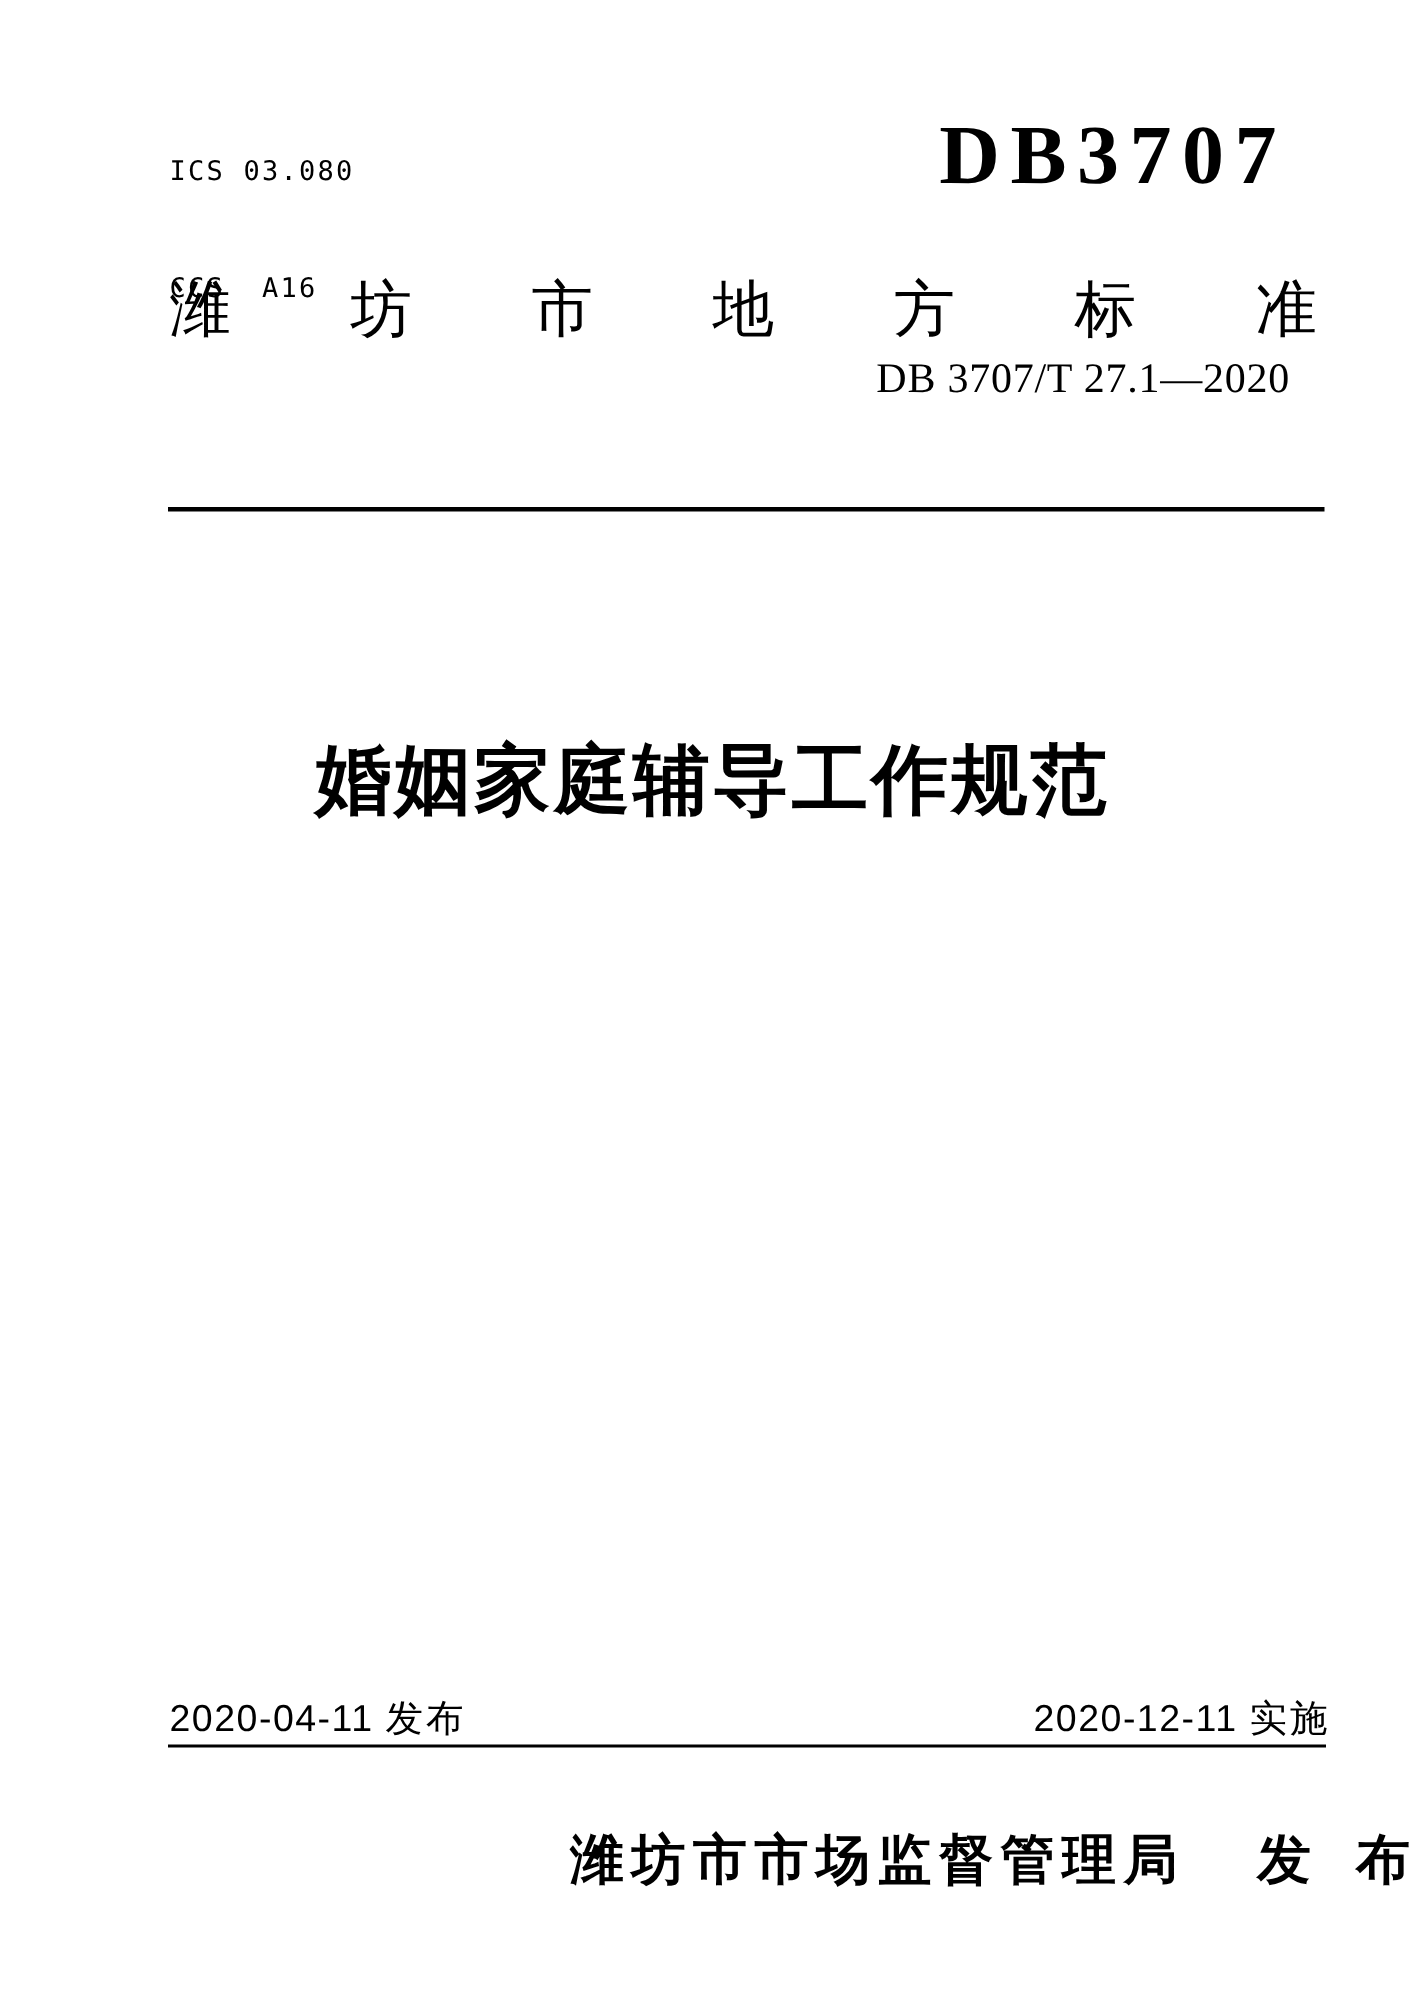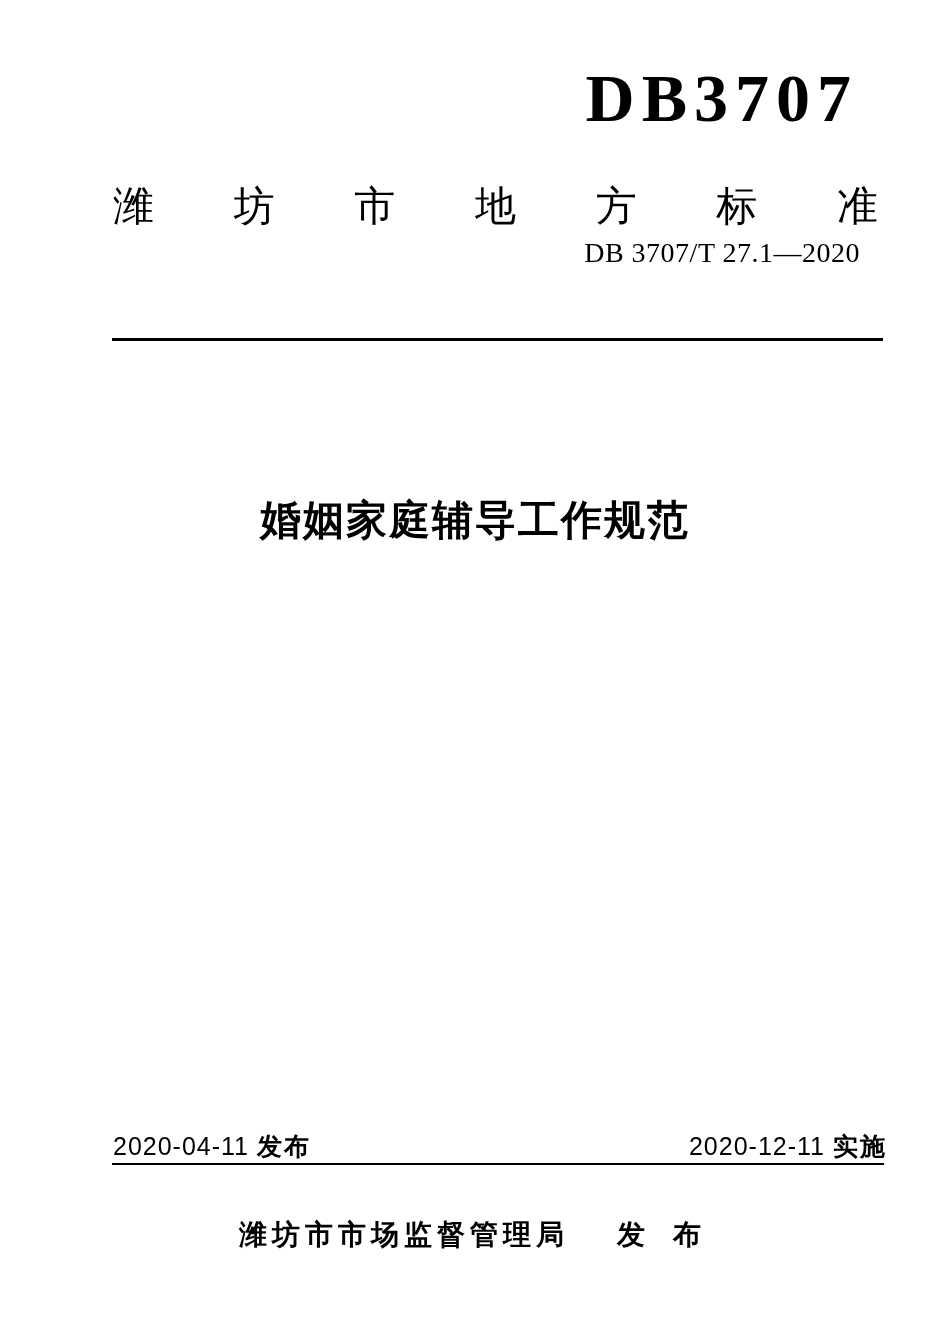--- a/index.html
+++ b/index.html
@@ -25,25 +25,25 @@
     font-size: 18px;
     line-height: 26px;
     letter-spacing: 1.5px;
     font-family: "DejaVu Sans Mono", monospace;
     white-space: pre;
   }
 
   
   .big-code {
     position: absolute;
-    top: 64px;
+    top: 76px;
     right: 92px;
     font-family: "Liberation Serif", serif;
     font-weight: bold;
-    font-size: 68px;
+    font-size: 56px;
     line-height: 1.0;
     letter-spacing: 7px;
     white-space: nowrap;
   }
 
   
   .category-row {
     position: absolute;
     left: 113px;
     top: 184px;
@@ -87,21 +87,21 @@
   
   .title-block {
     position: absolute;
     left: 0;
     top: 494px;
     width: 100%;
     text-align: center;
     font-weight: bold;
   }
   .title-line1 {
-    font-size: 41px;
+    font-size: 51px;
     line-height: 52px;
     letter-spacing: 2px;
   }
   .title-line2 {
     font-size: 43px;
     line-height: 52px;
     letter-spacing: 2px;
   }
 
   
@@ -109,50 +109,54 @@
     position: absolute;
     top: 1133px;
     font-size: 25px;
     line-height: 1.1;
     white-space: nowrap;
     letter-spacing: 1px;
   }
   .date-left { left: 113px; }
   .date-right { right: 63px; }
   .date-label {
-    font-weight: bold;
+    font-weight: normal;
     margin-left: 8px;
     letter-spacing: 2px;
   }
 
   
   .publisher-row {
     position: absolute;
     left: 0;
     top: 1220px;
     width: 100%;
-    text-align: center;
-    font-size: 28px;
+    text-align: right;
+    font-size: 36px;
     line-height: 1.1;
     font-weight: bold;
     white-space: nowrap;
   }
   .publisher-name {
     letter-spacing: 5px;
   }
   .publish-label {
     margin-left: 48px;
     letter-spacing: 10px;
   }
 </style>
 </head>
 <body>
 
 <div class="page">
 
+  <div class="ics-block">
+    <div>ICS 03.080</div>
+    <div>CCS  A16</div>
+  </div>
 
   <div class="big-code">DB3707</div>
 
   <div class="category-row">
       <span>潍</span>
       <span>坊</span>
       <span>市</span>
       <span>地</span>
       <span>方</span>
       <span>标</span>

